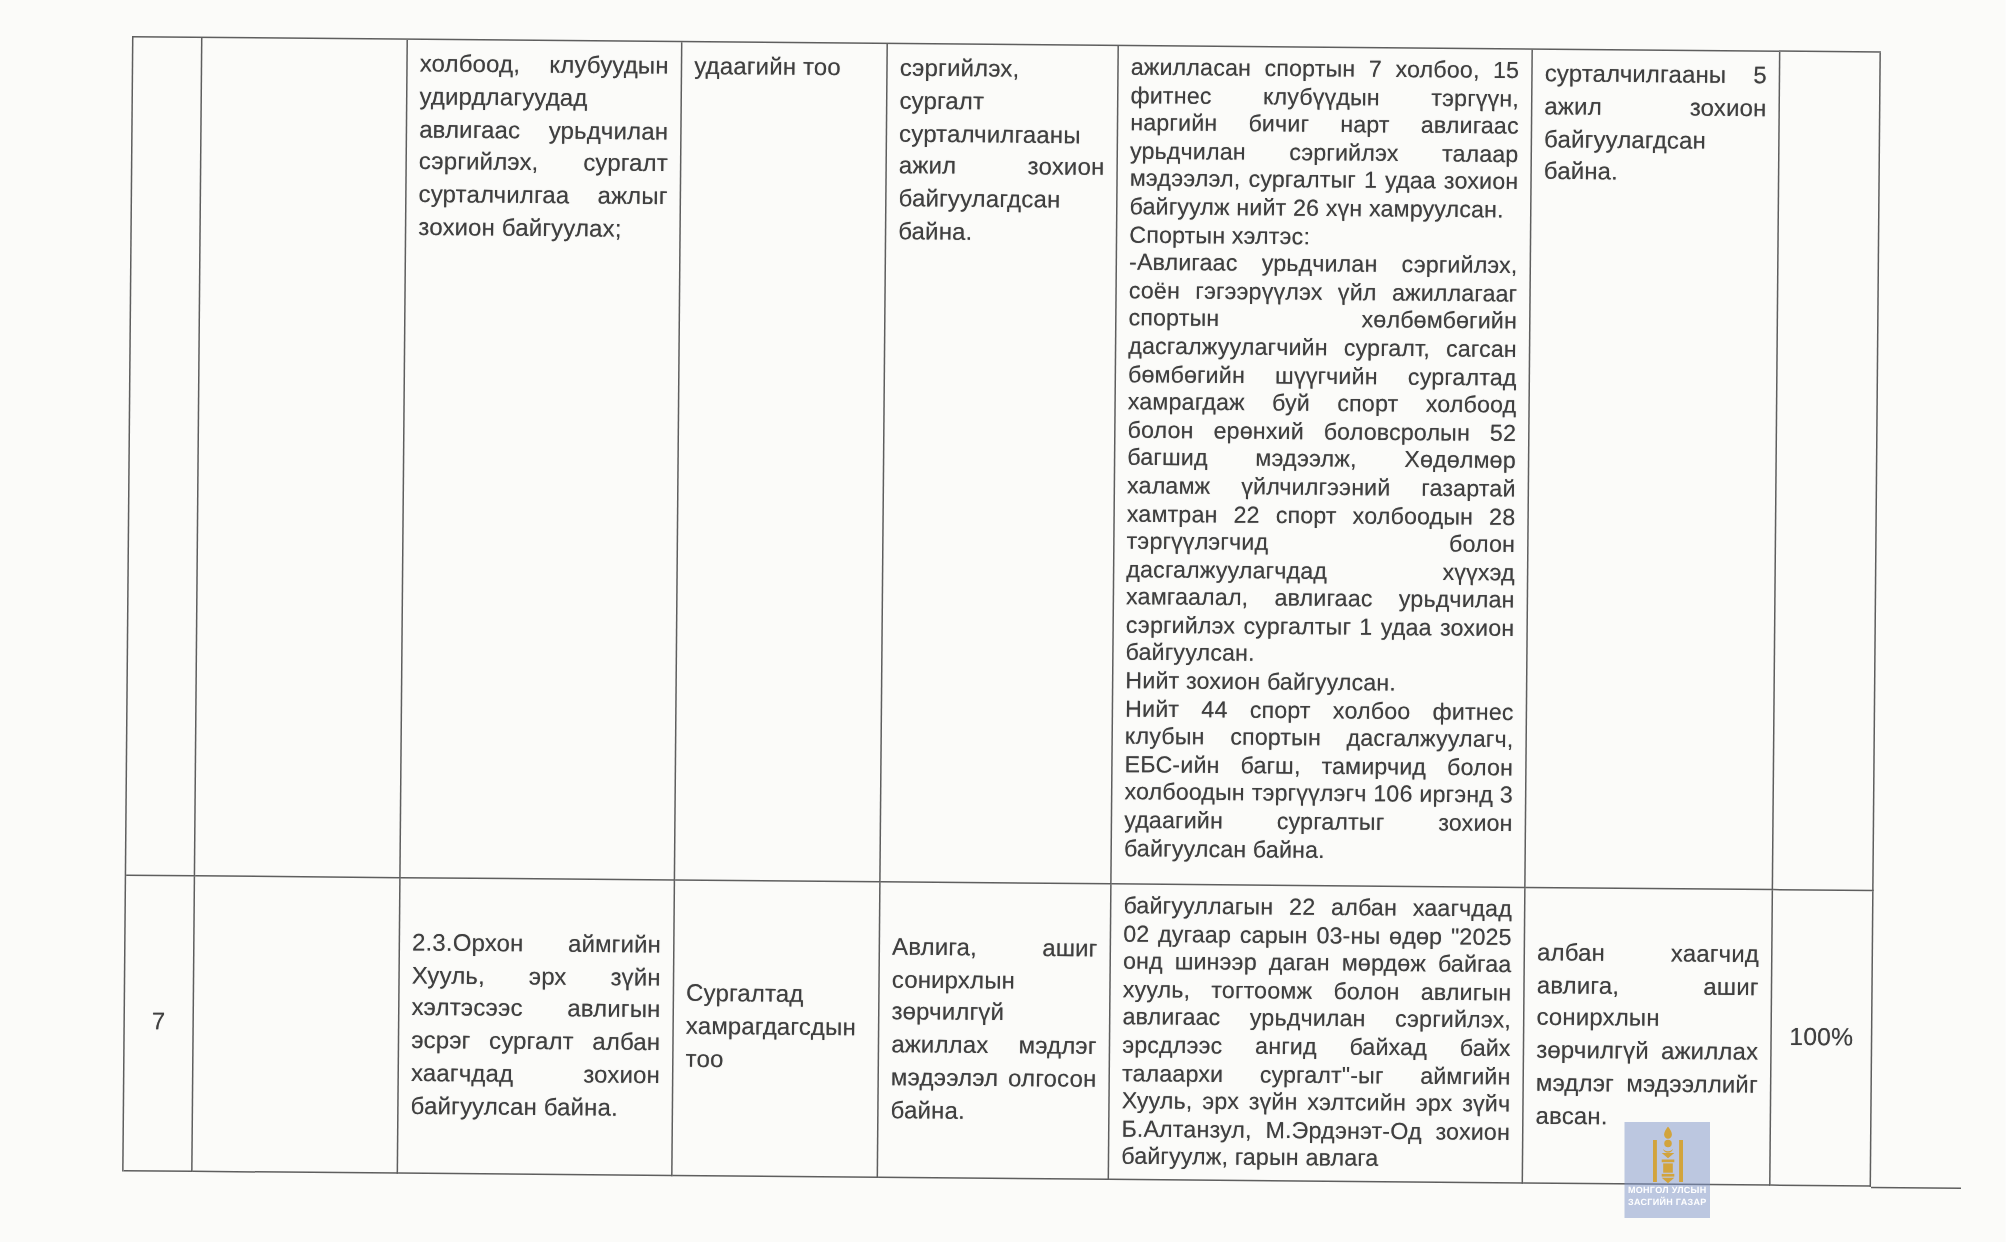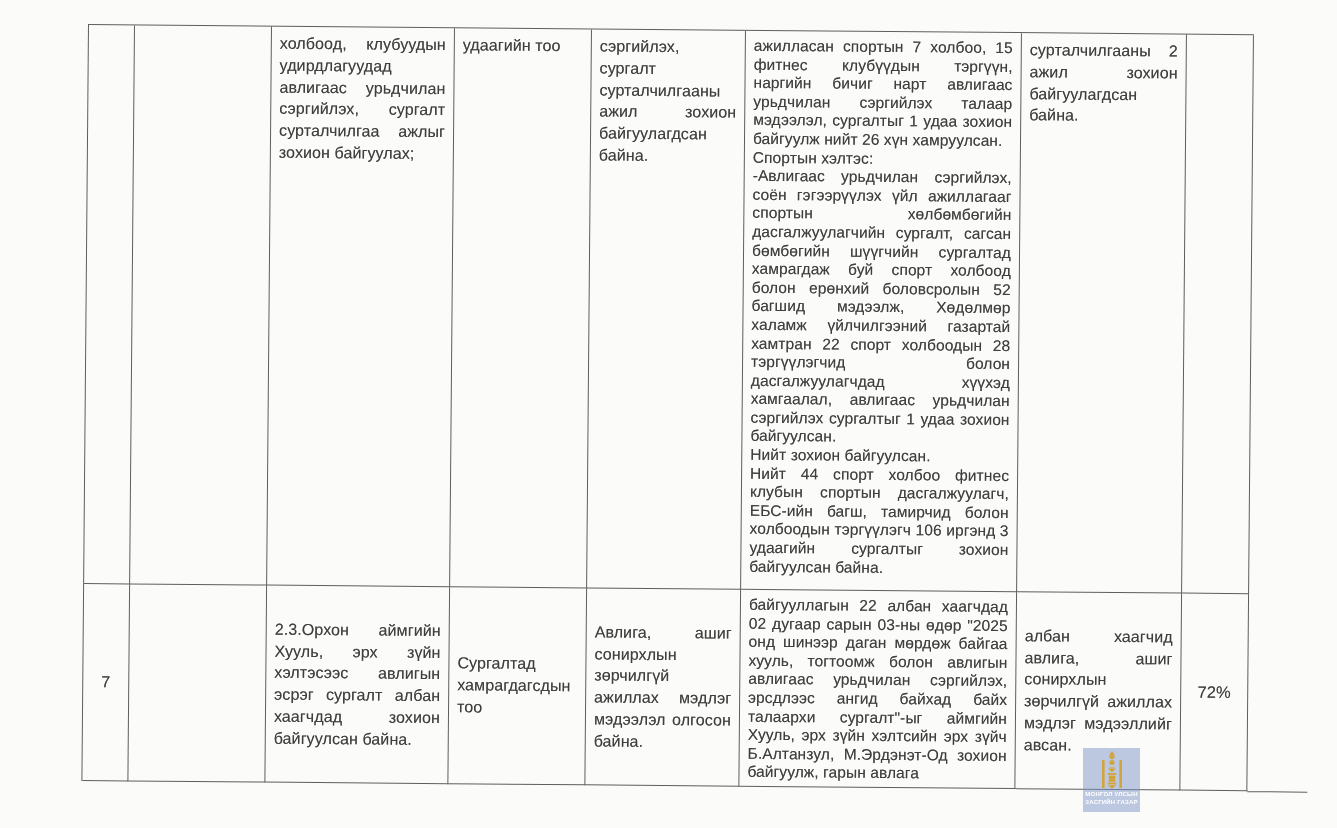--- a/index.html
+++ b/index.html
@@ -78,21 +78,21 @@
       <span>сэргийлэх, сургалт сурталчилгааны ажил зохион байгуулагдсан байна.</span>
     </div>
     <div class="cell perf">
       <p>ажилласан спортын 7 холбоо, 15 фитнес клубүүдын тэргүүн, наргийн бичиг нарт авлигаас урьдчилан сэргийлэх талаар мэдээлэл, сургалтыг 1 удаа зохион байгуулж  нийт 26 хүн хамруулсан.</p>
       <p>Спортын хэлтэс:</p>
       <p>-Авлигаас урьдчилан сэргийлэх, соён гэгээрүүлэх үйл ажиллагааг спортын хөлбөмбөгийн дасгалжуулагчийн сургалт, сагсан бөмбөгийн шүүгчийн сургалтад хамрагдаж буй спорт холбоод болон ерөнхий боловсролын 52 багшид мэдээлж, Хөдөлмөр халамж үйлчилгээний газартай хамтран 22 спорт холбоодын 28 тэргүүлэгчид болон дасгалжуулагчдад хүүхэд хамгаалал, авлигаас урьдчилан сэргийлэх сургалтыг 1 удаа зохион байгуулсан.</p>
       <p>Нийт зохион байгуулсан.</p>
       <p>Нийт 44 спорт холбоо фитнес клубын  спортын дасгалжуулагч, ЕБС-ийн багш, тамирчид болон холбоодын тэргүүлэгч 106 иргэнд 3 удаагийн сургалтыг зохион байгуулсан байна.</p>
     </div>
     <div class="cell">
-      <span>сурталчилгааны 2 ажил зохион байгуулагдсан байна.</span>
+      <span>сурталчилгааны 5 ажил зохион байгуулагдсан байна.</span>
     </div>
     <div class="cell center">
       <span class="pct"></span>
     </div>
 
     <div class="cell center num">
       <span>7</span>
     </div>
     <div class="cell">
       <span></span>
@@ -106,21 +106,21 @@
     <div class="cell vcenter">
       <span>Авлига, ашиг сонирхлын зөрчилгүй ажиллах мэдлэг мэдээлэл олгосон байна.</span>
     </div>
     <div class="cell perf">
       <p>байгууллагын 22 албан хаагчдад 02 дугаар сарын 03-ны өдөр "2025 онд шинээр даган мөрдөж байгаа хууль, тогтоомж болон авлигын авлигаас урьдчилан сэргийлэх, эрсдлээс ангид байхад байх талаархи сургалт"-ыг аймгийн Хууль, эрх зүйн хэлтсийн эрх зүйч Б.Алтанзул, М.Эрдэнэт-Од зохион байгуулж, гарын авлага</p>
     </div>
     <div class="cell vcenter">
       <span>албан хаагчид авлига, ашиг сонирхлын зөрчилгүй ажиллах мэдлэг мэдээллийг авсан.</span>
     </div>
     <div class="cell center">
-      <span class="pct">72%</span>
+      <span class="pct">100%</span>
     </div>
 
     <div class="bottom-line-ext"></div>
   </div>
 
   <div class="gov-logo">
     <svg class="soyombo" width="26" height="38" viewBox="0 0 26 38">
       <g fill="#d2a43c">
 
         <rect x="3" y="9" width="2.6" height="28"></rect>

